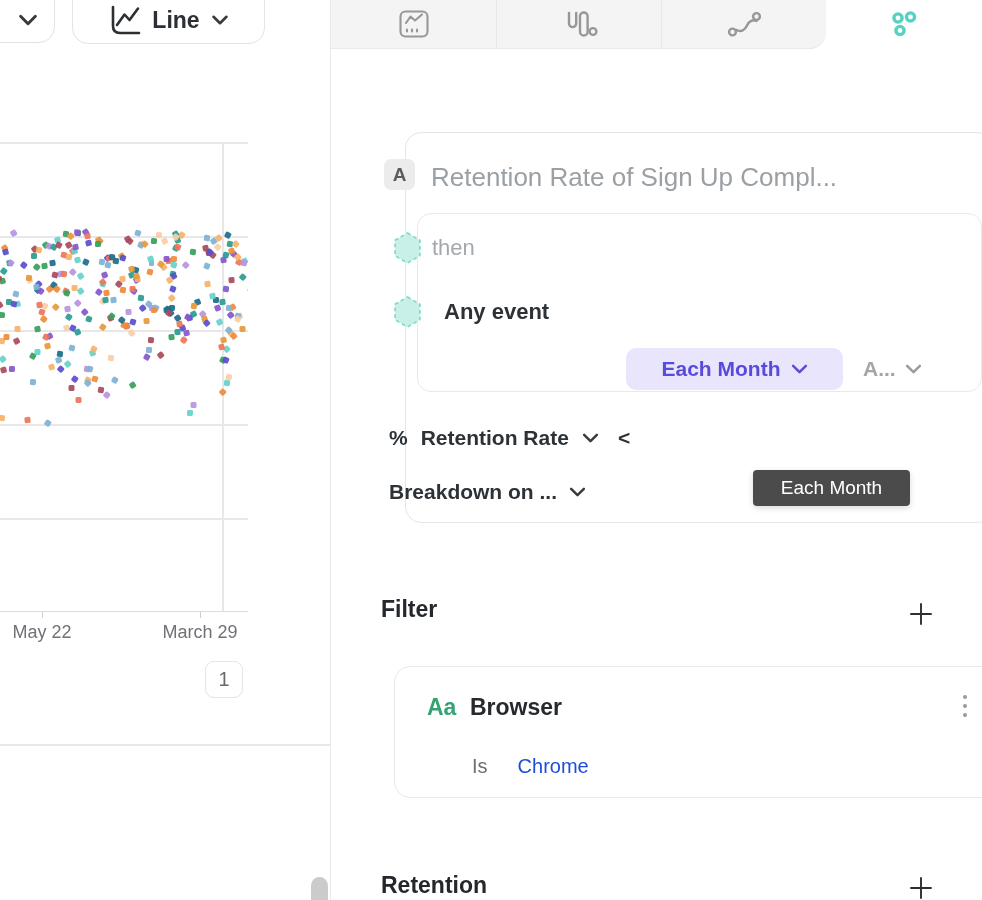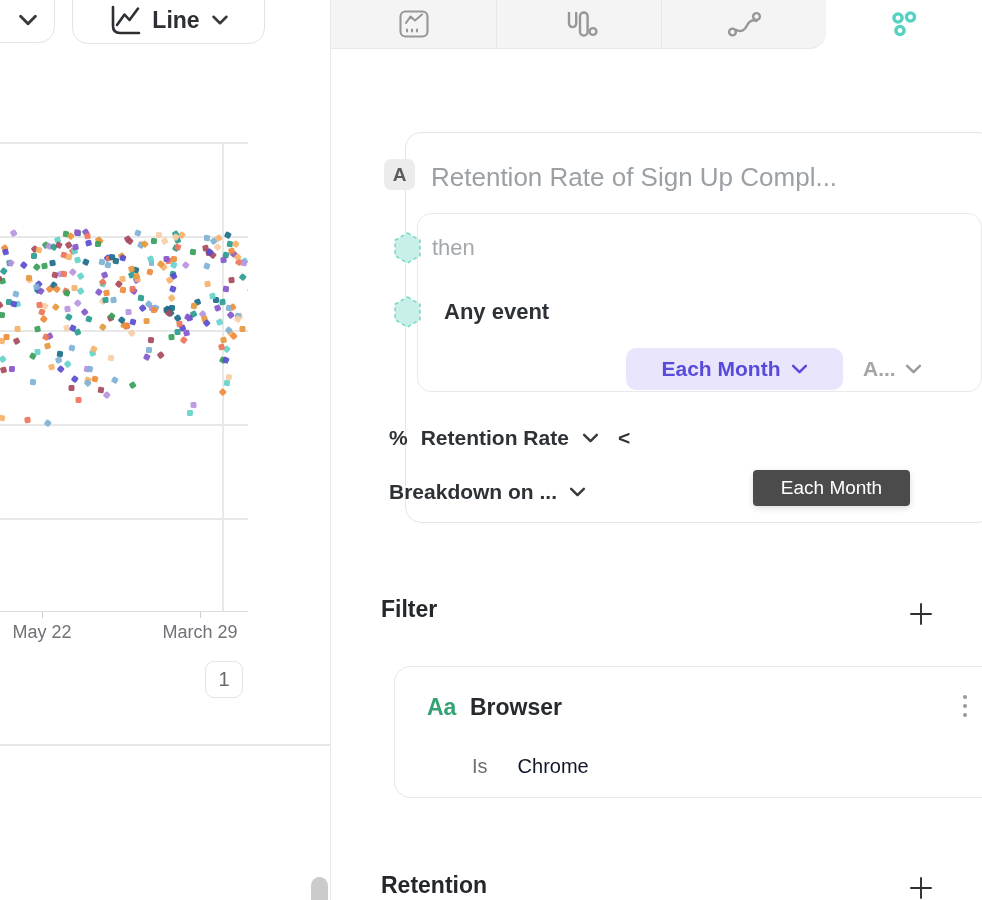--- a/index.html
+++ b/index.html
@@ -91,21 +91,21 @@
   .section-header { position:absolute; left:50px; font-size:23px; font-weight:700; color:#24272b; }
   .plus-btn { position:absolute; left:577px; width:26px; height:26px; display:flex;
               align-items:center; justify-content:center; }
 
   #browser-card { left:27px; top:666px; width:612px; height:132px; border-color:#e9e9e9; }
   #prop-type { position:absolute; left:32px; top:27px; font-size:23px; font-weight:700; color:#35a273; }
   #prop-name { position:absolute; left:75px; top:27px; font-size:23px; font-weight:700; color:#26292d; }
   #kebab { position:absolute; left:564px; top:28px; display:flex; flex-direction:column; gap:5px; width:12px; align-items:center; }
   #kebab i { width:4px; height:4px; border-radius:50%; background:#9a9a9a; }
   #op-row { position:absolute; left:77px; top:88px; display:flex; gap:30px; font-size:20px; color:#6f6f6f; }
-  #op-row .val { color:#0f172a; }
+  #op-row .val { color:#1d4ed8; }
 </style>
 </head>
 <body>
 
 <div id="left-col">
 
   <div id="collapsed-btn" class="top-btn">
     <svg width="20" height="16" viewBox="0 0 16 13" fill="none">
         <polyline points="2,3.5 8,9.5 14,3.5" stroke="#3a3a3a" stroke-width="2.4" stroke-linecap="round" stroke-linejoin="round"></polyline>
       </svg>

